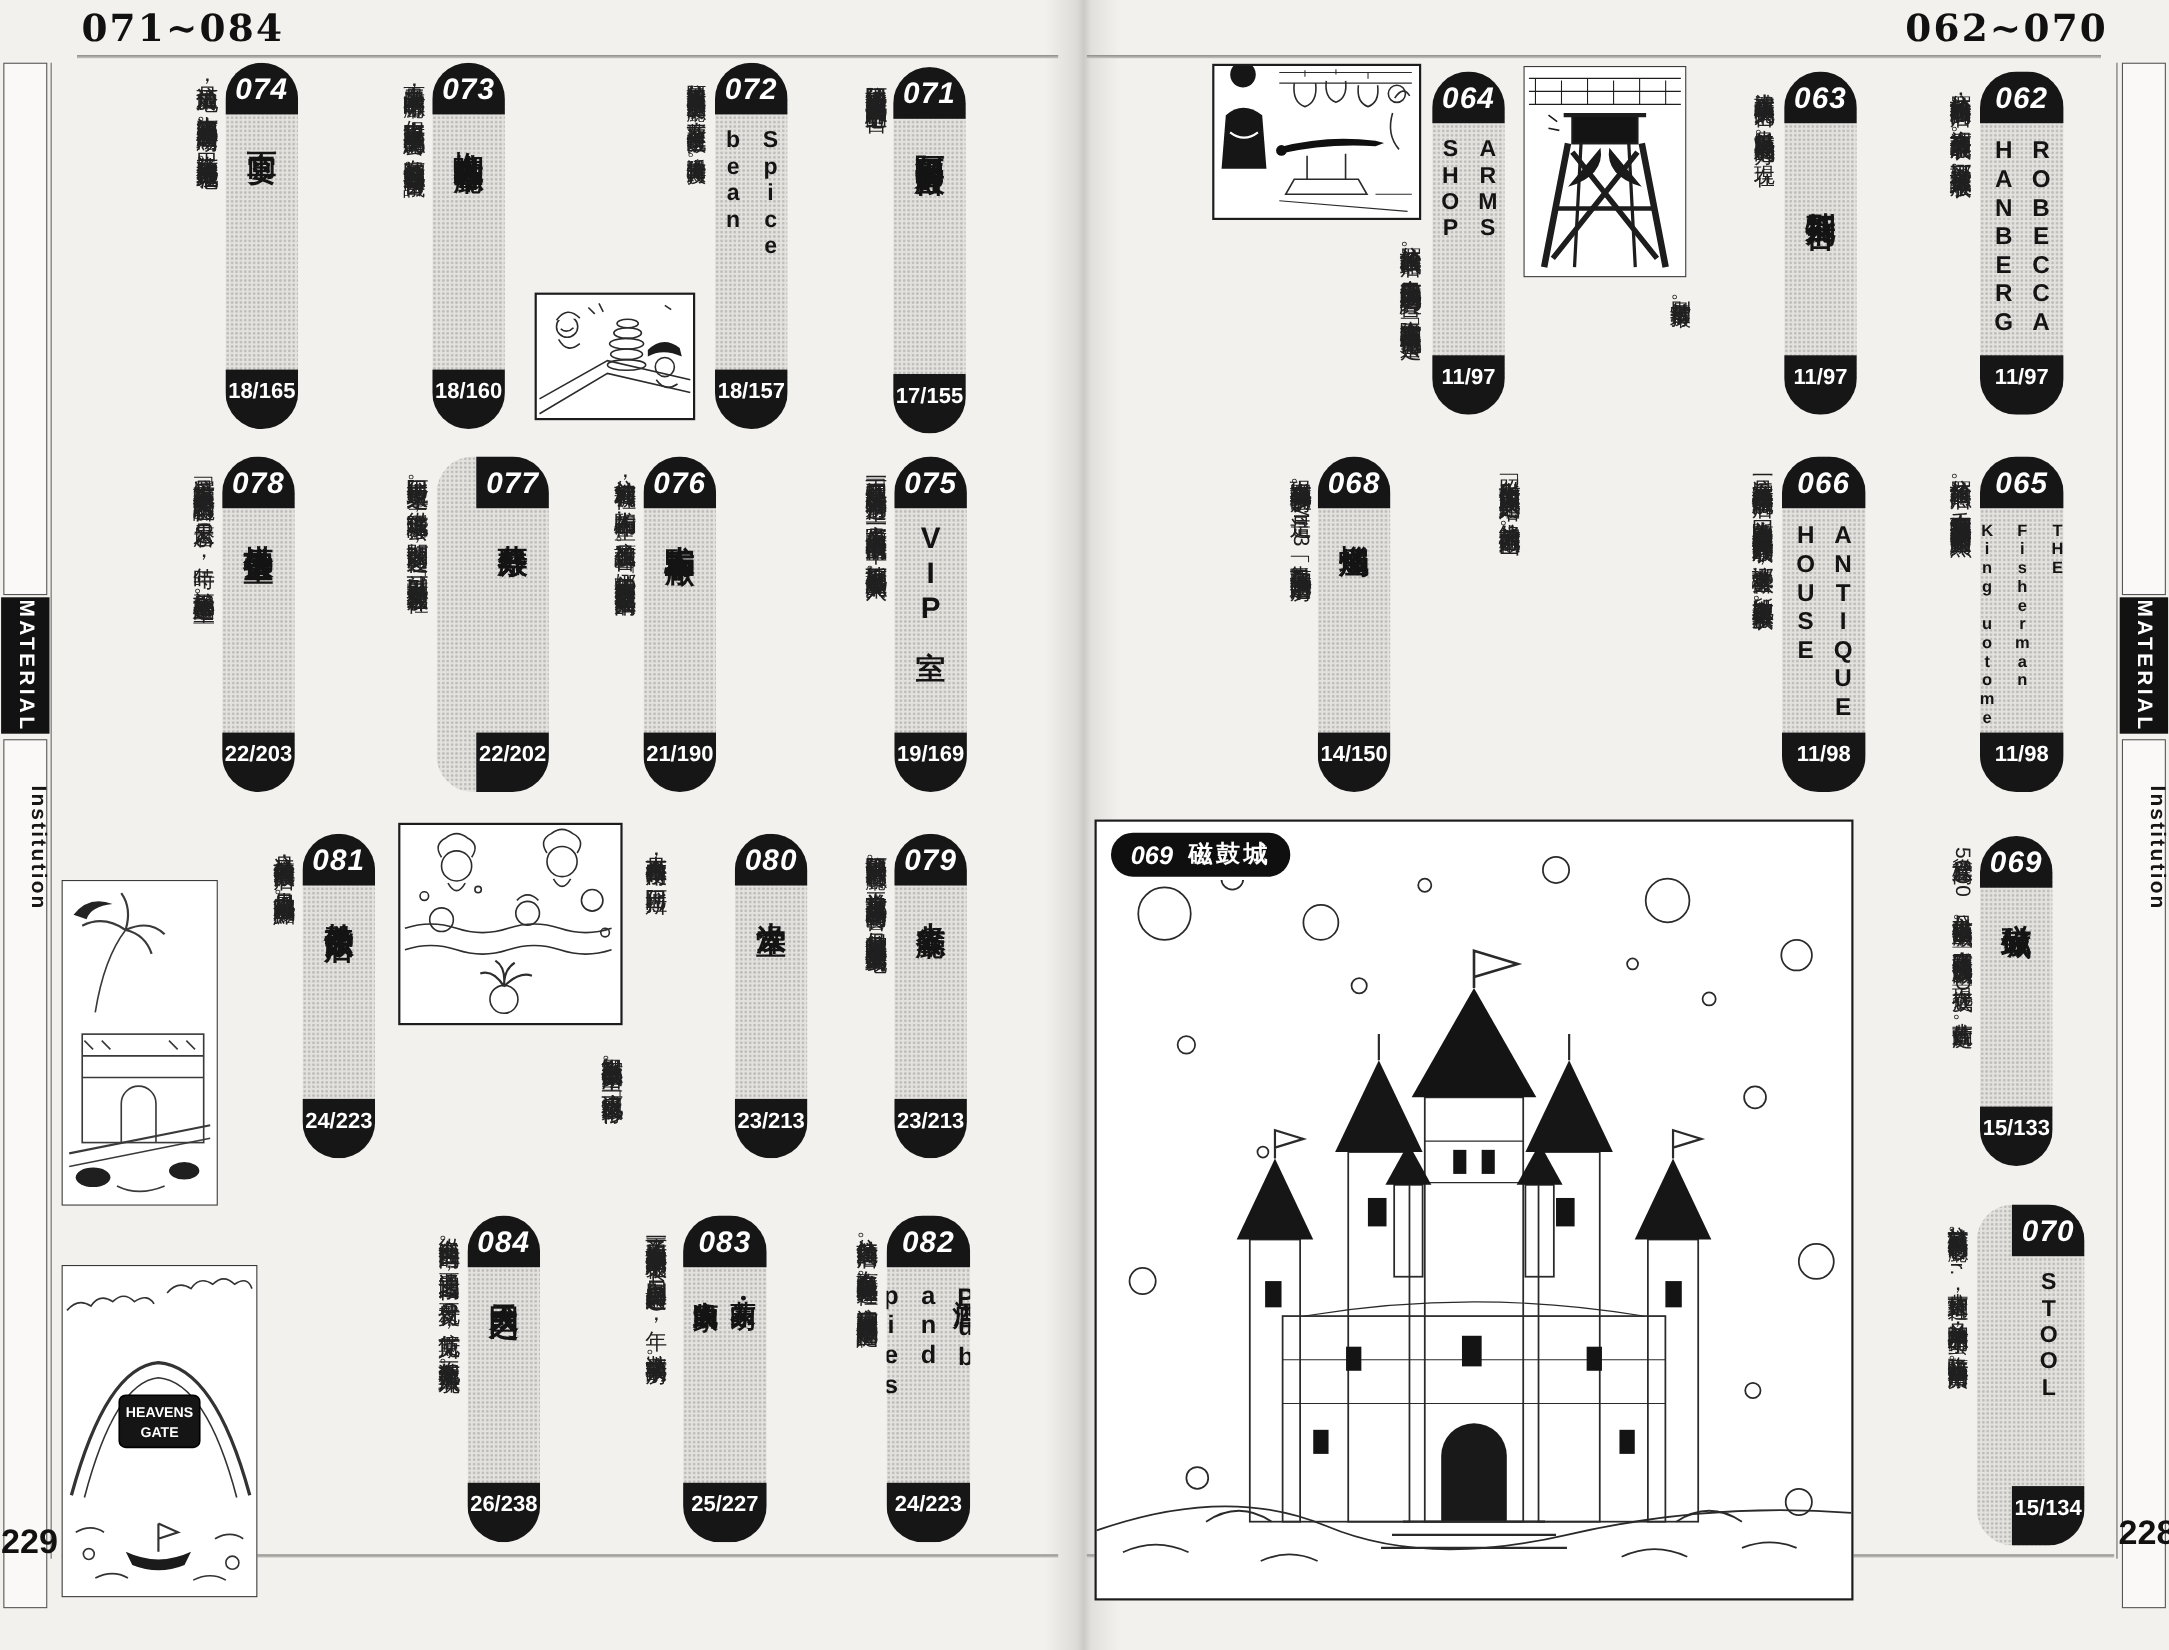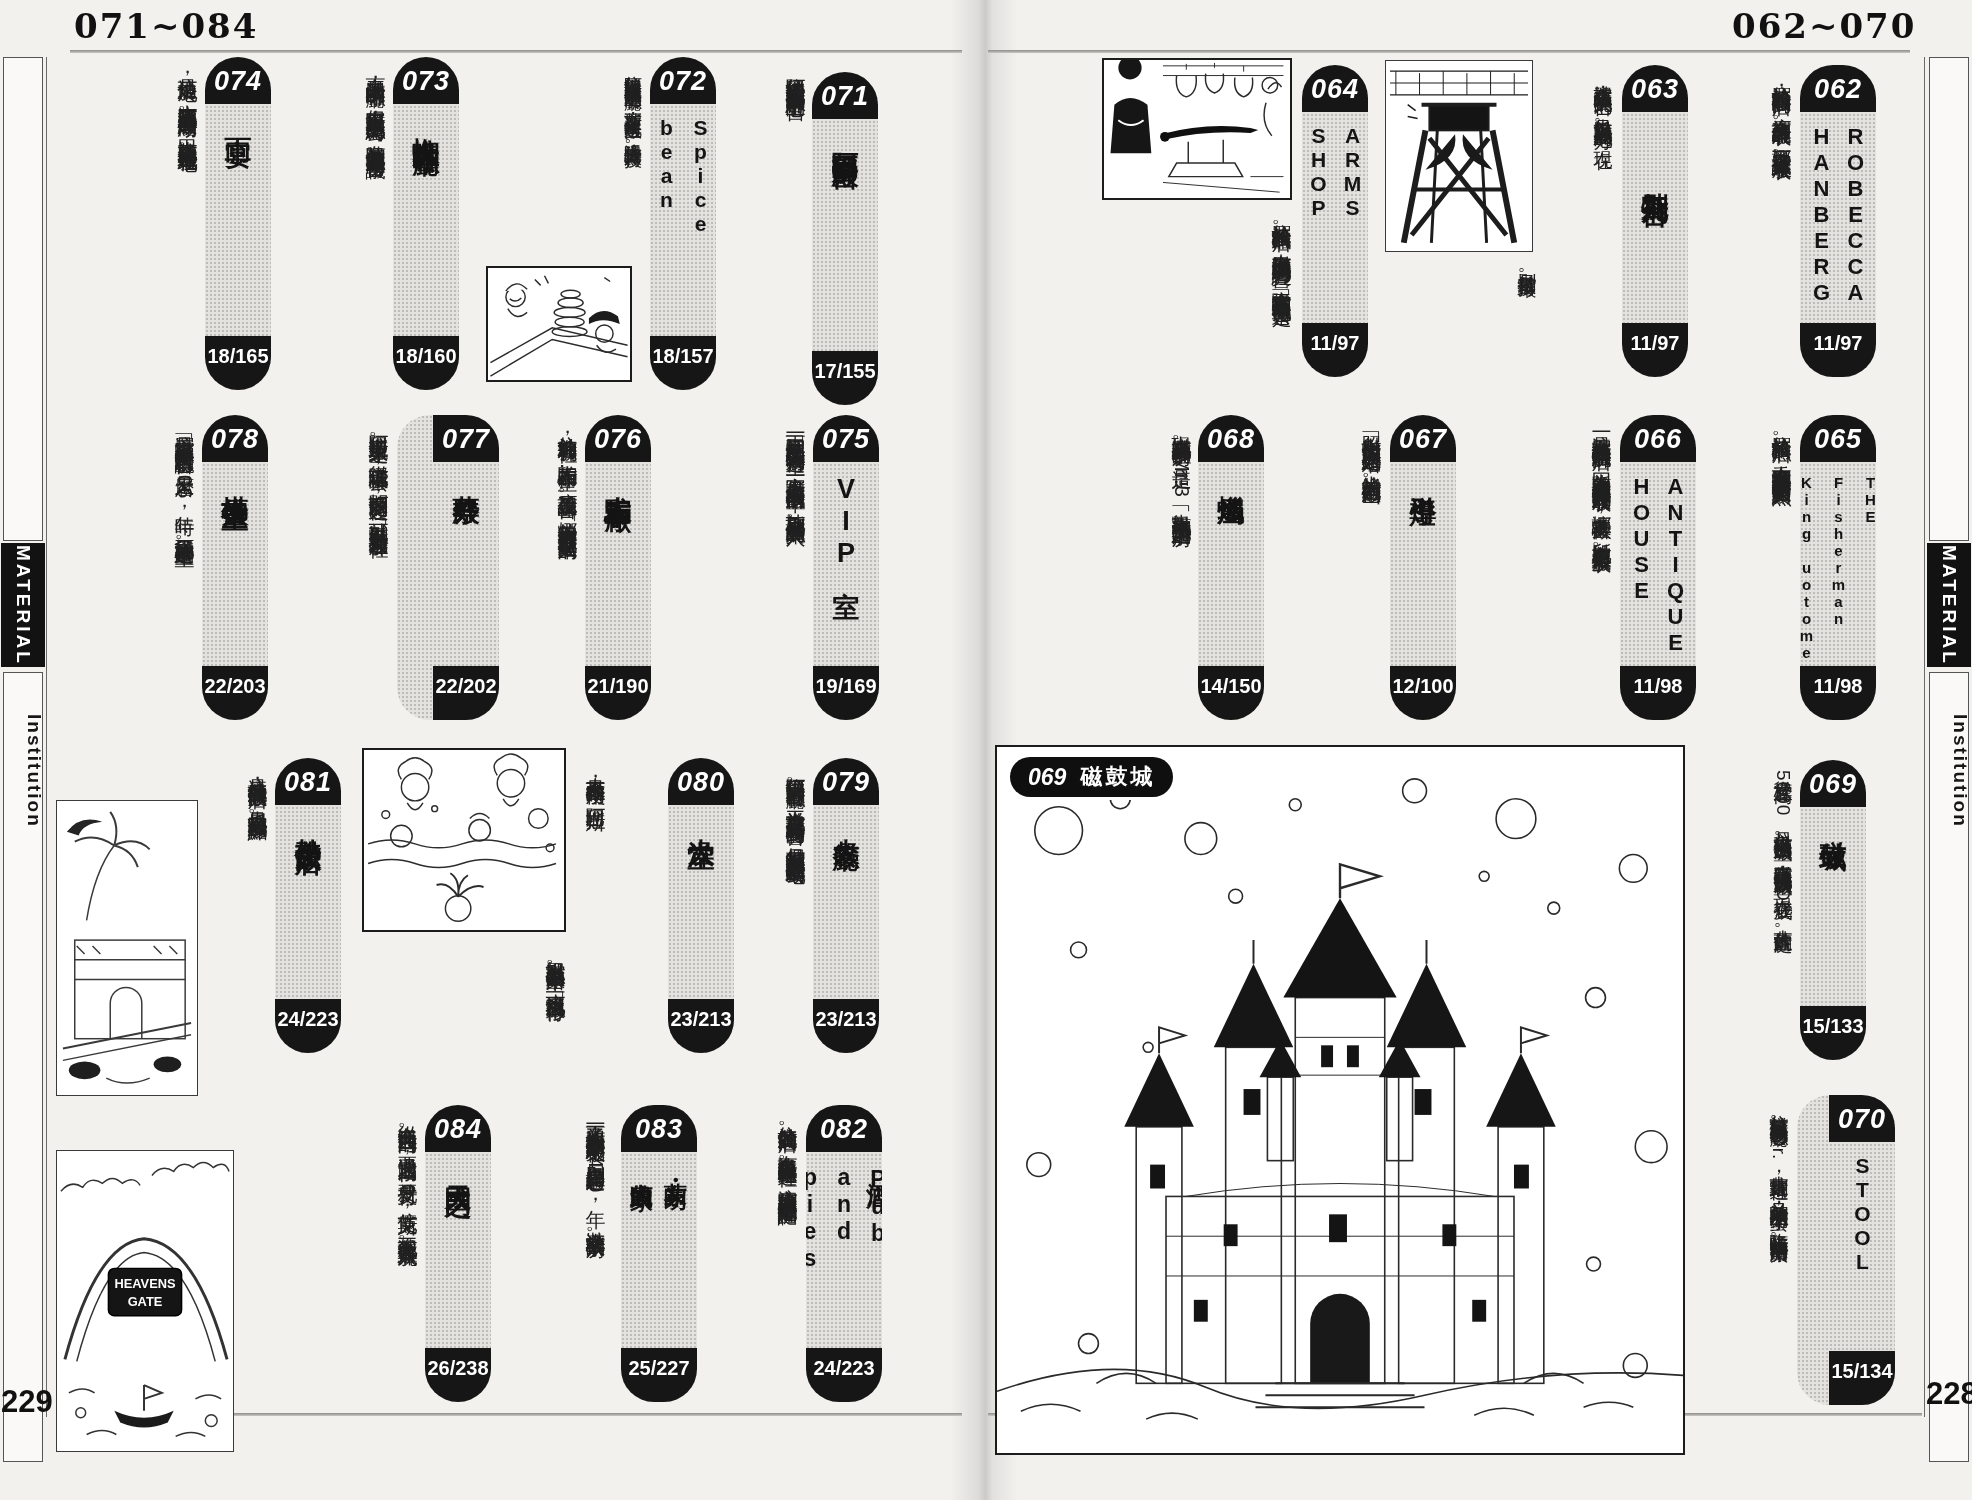--- a/index.html
+++ b/index.html
@@ -53,21 +53,21 @@
   .panel svg,.photo svg{display:block;width:100%;height:100%;}
   .castle-badge{position:absolute;left:1010px;top:757px;background:#0f0f0f;color:#fff;
                 border-radius:20px;padding:5px 18px;display:flex;gap:14px;align-items:center;
                 box-shadow:0 0 0 3px #fff;font-weight:bold;}
   .castle-badge .num{font-style:italic;font-size:23px;}
   .castle-badge .ttl{font-size:22px;letter-spacing:3px;}
   
   #cap-e074{left:205px;top:57px;height:333px;} #desc-e074{left:88px;top:62px;width:114px;height:302px;}
   #cap-e073{left:393px;top:57px;height:333px;} #desc-e073{left:272px;top:62px;width:118px;height:302px;}
   #cap-e072{left:650px;top:57px;height:333px;} #desc-e072{left:486px;top:62px;width:160px;height:198px;}
-  #cap-e071{left:812px;top:72px;height:333px;} #desc-e071{left:736px;top:62px;width:74px;height:306px;}
+  #cap-e071{left:812px;top:61px;height:333px;} #desc-e071{left:736px;top:62px;width:74px;height:306px;}
   #cap-e078{left:202px;top:415px;height:305px;} #desc-e078{left:85px;top:420px;width:114px;height:312px;}
   #cap-e077{left:397px;top:415px;height:305px;padding-left:36px;} #desc-e077{left:277px;top:420px;width:116px;height:312px;}
   #cap-e076{left:585px;top:415px;height:305px;} #desc-e076{left:450px;top:420px;width:132px;height:320px;}
   #cap-e075{left:813px;top:415px;height:305px;} #desc-e075{left:692px;top:420px;width:118px;height:312px;}
   #cap-e081{left:275px;top:758px;height:295px;} #desc-e081{left:198px;top:762px;width:74px;height:298px;}
   #cap-e080{left:668px;top:758px;height:295px;} #desc-e080{left:574px;top:762px;width:36px;height:298px;}
   #desc2-e080{left:418px;top:945px;width:152px;height:162px;}
   #cap-e079{left:813px;top:758px;height:295px;} #desc-e079{left:692px;top:762px;width:118px;height:300px;}
   #cap-e084{left:425px;top:1105px;height:297px;} #desc-e084{left:288px;top:1110px;width:134px;height:316px;}
   #cap-e083{left:621px;top:1105px;height:297px;} #desc-e083{left:510px;top:1110px;width:100px;height:326px;}
@@ -357,25 +357,20 @@
   <div class="desc" id="desc-e065">位於羅格鎮的魚店。香吉士在這裡購買老闆沙皮用釣竿釣起的大象真鮪魚。</div>
 
   <div class="capsule wide" id="cap-e066">
     <div class="cap-num">066</div>
     <div class="cap-title latin t22">ANTIQUE
 HOUSE</div>
     <div class="cap-frac">11/98</div>
   </div>
   <div class="desc" id="desc-e066">這是一家在羅格鎮營業的傳統服飾店。因為販賣的衣服大多數是漂亮又方便行動的衣服，讓娜美非常喜歡，所以她在這裡買了很多衣服。</div>
 
-  <div class="capsule" id="cap-e067">
-    <div class="cap-num">067</div>
-    <div class="cap-title">導引燈</div>
-    <div class="cap-frac">12/100</div>
-  </div>
   <div class="desc" id="desc-e067">照射出指引「偉大的航路」入口之光的燈塔。光線的前方就是顛倒山。</div>
 
   <div class="capsule" id="cap-e068">
     <div class="cap-num">068</div>
     <div class="cap-title">蠟燭屋</div>
     <div class="cap-frac">14/150</div>
   </div>
   <div class="desc" id="desc-e068">出現在小花園叢林裡的房子。這是Mr.3靠「融化果實」的能力建造的房子。</div>
 
   <div class="panel" id="img-castle">

